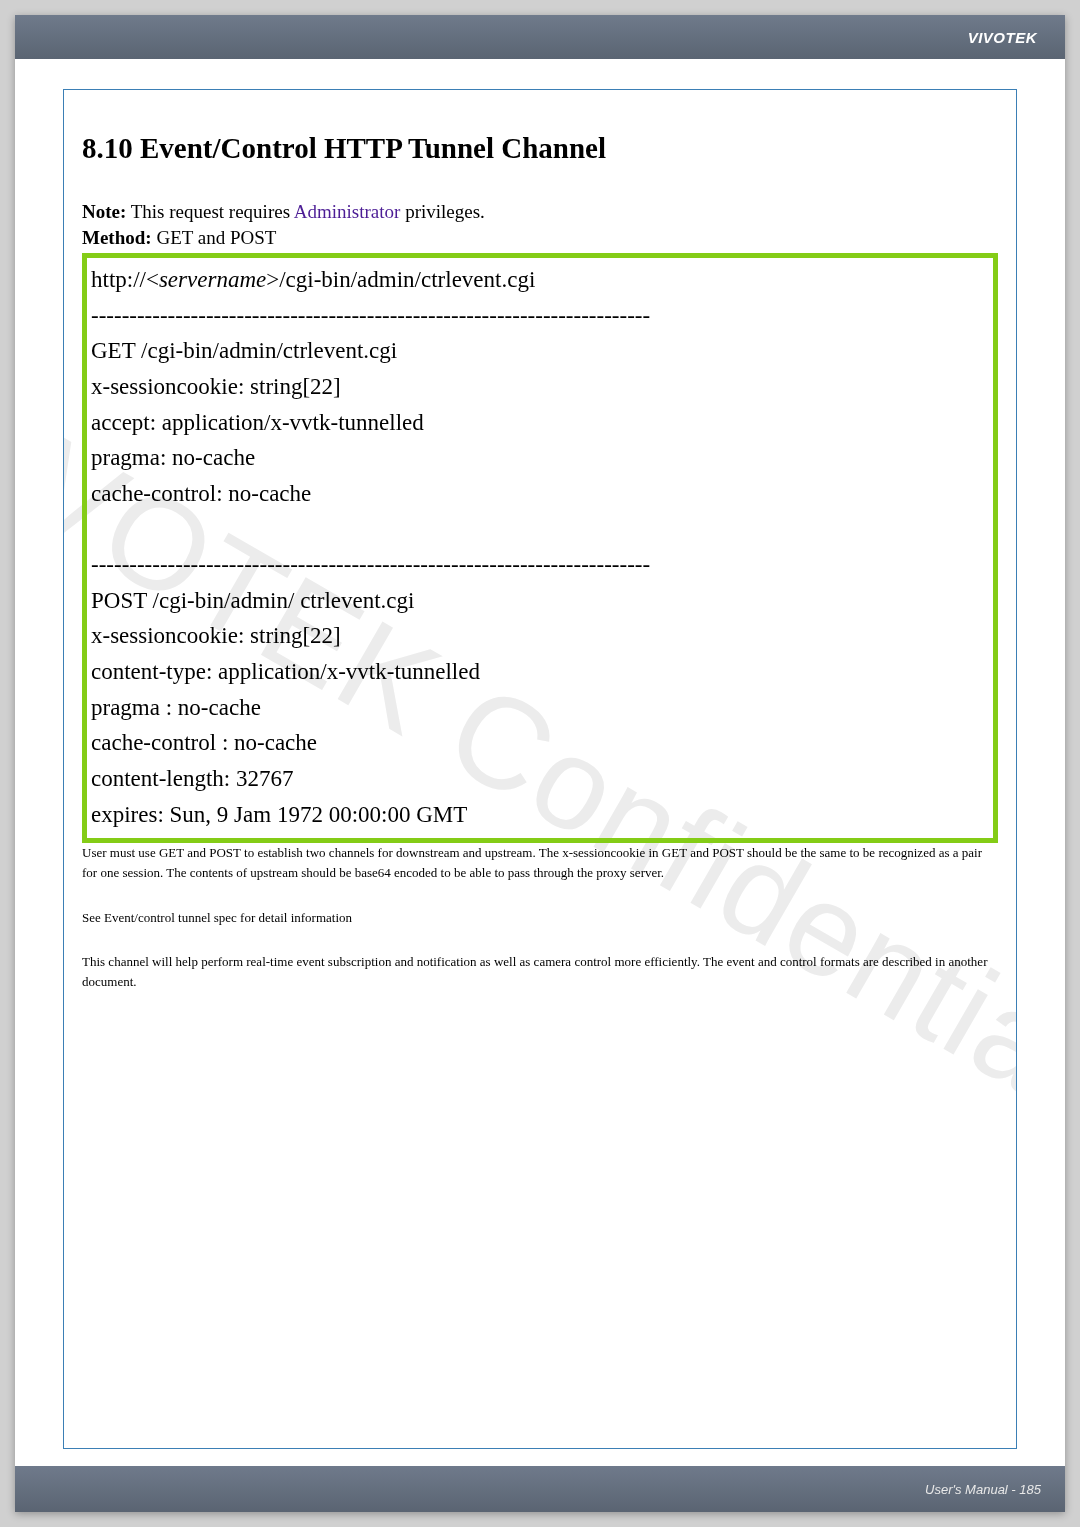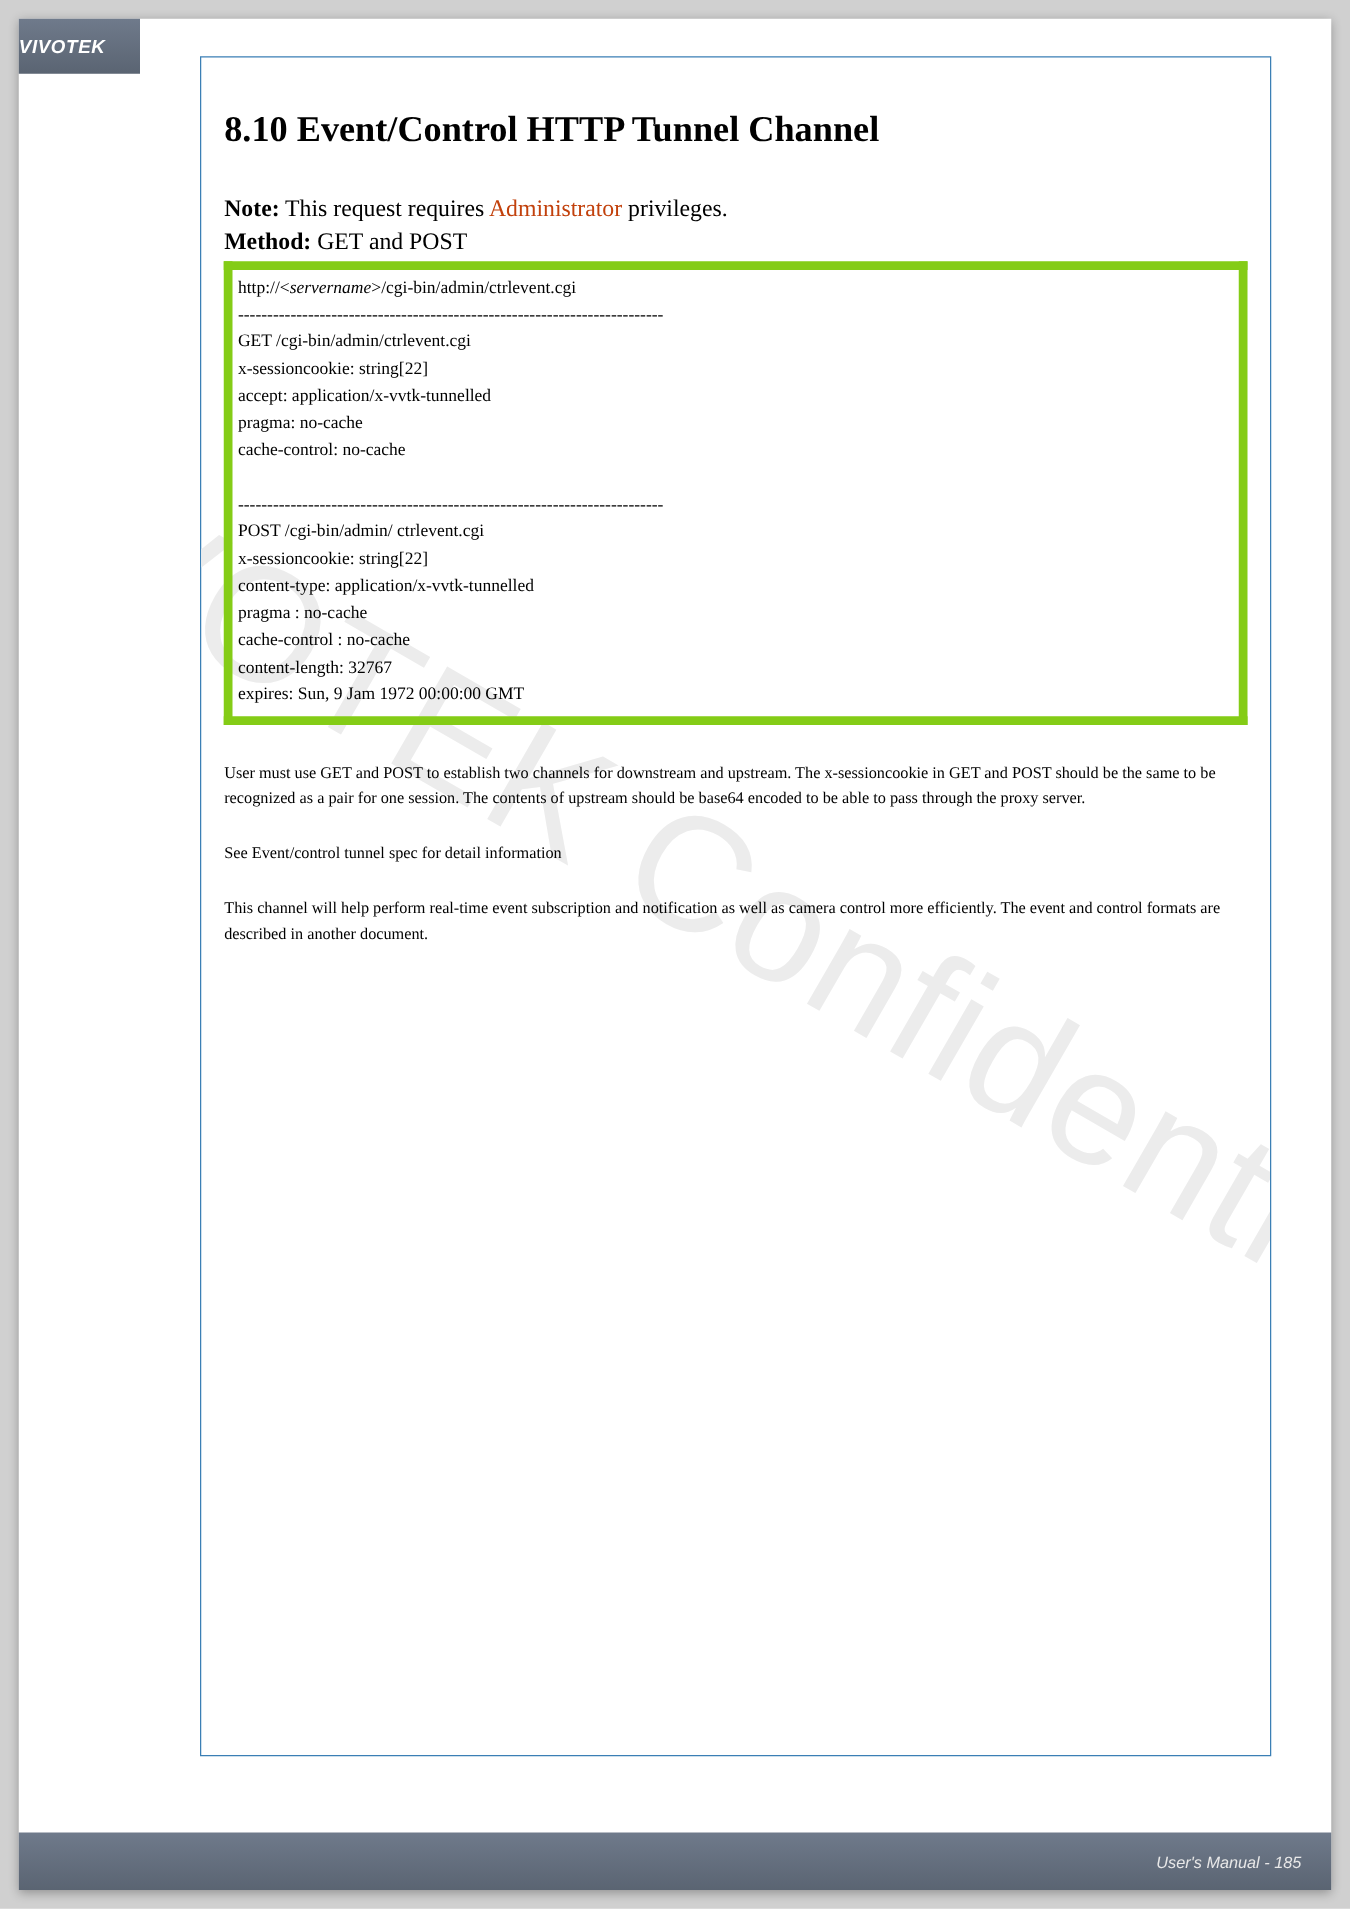--- a/index.html
+++ b/index.html
@@ -12,21 +12,21 @@
   }
   .page {
     position: absolute;
     top: 15px;
     left: 15px;
     right: 15px;
     bottom: 15px;
     background: #fff;
     box-shadow: 0 2px 8px rgba(0,0,0,0.3);
     display: flex;
-    flex-direction: row;
+    flex-direction: column;
   }
   .header-band {
     height: 44px;
     background: linear-gradient(to bottom, #6f7a8b, #5a6472);
     display: flex;
     align-items: center;
     justify-content: flex-end;
     padding-right: 28px;
   }
   .brand {
@@ -67,32 +67,31 @@
   h2.section-title {
     font-size: 29px;
     font-weight: bold;
     margin-bottom: 36px;
   }
   .note-line, .method-line {
     font-size: 19px;
     margin-bottom: 4px;
   }
   .note-label, .method-label { font-weight: bold; }
-  .admin-red { color: #c2410c; }
+  .admin-red { color: #4c1d95; }
   .syntax-label {
     font-size: 19px;
     margin-top: 34px;
     margin-bottom: 4px;
   }
   table.syntax-box {
     width: 100%;
     border-collapse: collapse;
-    border: 7px solid #84cc16;
-    font-size: 14px;
-    margin-bottom: 28px;
+    border: 5px solid #84cc16;
+    font-size: 23px;
   }
   table.syntax-box td {
     padding: 4px 4px 6px 4px;
     vertical-align: top;
     line-height: 1.55;
   }
   .srv-italic { font-style: italic; }
   .dashes {
     letter-spacing: 0;
     overflow: hidden;

